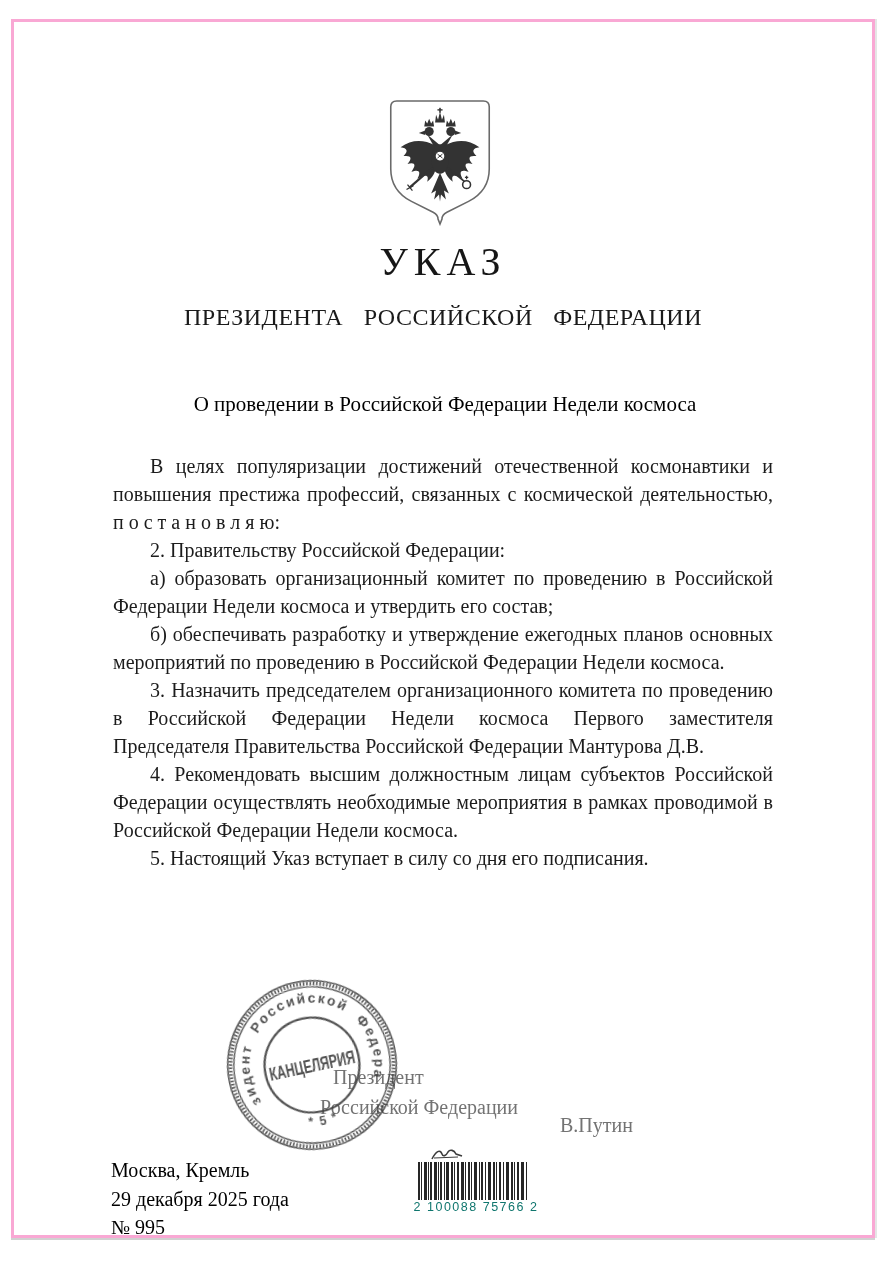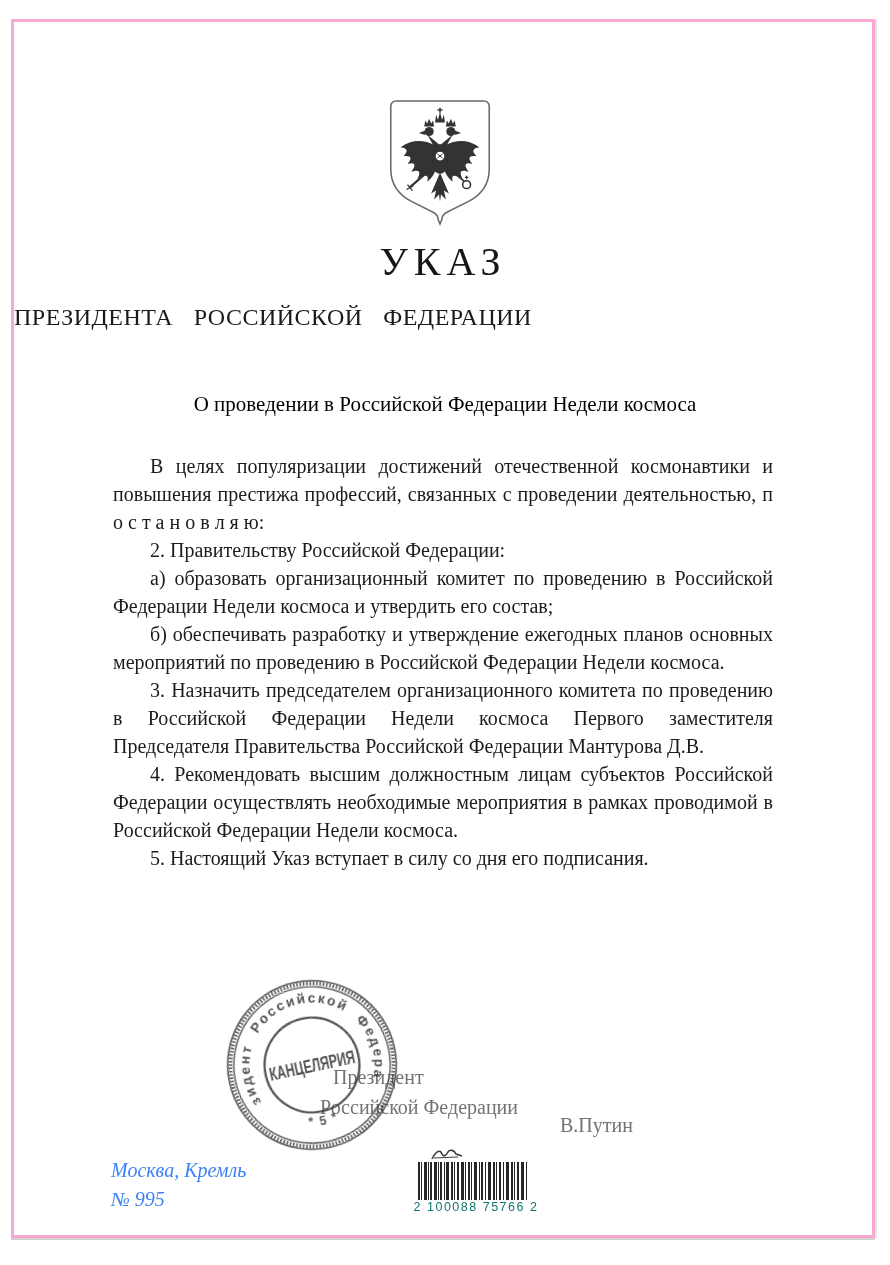--- a/index.html
+++ b/index.html
@@ -4,34 +4,34 @@
 <style>
   html,body{margin:0;padding:0;background:#ffffff;}
   body{width:890px;height:1265px;position:relative;overflow:hidden;
        font-family:"Liberation Serif","DejaVu Serif",serif;color:#1e1e1e;}
   .page{position:absolute;left:11px;top:19px;width:858px;height:1213px;
         border:3px solid #f9a8d4;background:#ffffff;
         box-shadow:0 2px 0 rgba(0,0,0,.18),2px 0 0 rgba(0,0,0,.10);}
   .emblem{position:absolute;left:367px;top:74px;width:118px;height:130px;}
   .doc-type{position:absolute;left:0;top:216px;width:100%;text-align:center;
         font-size:40px;letter-spacing:6px;color:#161616;}
-  .issuer{position:absolute;left:0;top:282px;width:100%;text-align:left;
+  .issuer{position:absolute;left:0;top:282px;width:100%;text-align:center;
         font-size:24px;word-spacing:14px;letter-spacing:.5px;color:#1a1a1a;}
   .subject{position:absolute;left:2px;top:370px;width:100%;text-align:center;
         font-size:21px;font-weight:normal;color:#000000;}
   .body-text{position:absolute;left:99px;top:430px;width:660px;
         font-size:20px;line-height:28px;text-align:justify;color:#1c1c1c;}
   .body-text p{margin:0;text-indent:37px;text-align:justify;}
   .sig-line{position:absolute;font-size:20px;white-space:nowrap;color:#737373;}
   .sig1{left:319px;top:1044px;}
   .sig2{left:306px;top:1074px;}
   .sig-name{left:546px;top:1074px;margin-top:18px;}
   .stamp{position:absolute;left:208px;top:953px;width:180px;height:180px;
         transform:rotate(-12deg);opacity:.87;filter:blur(.3px);z-index:5;}
-  .footer{position:absolute;left:97px;top:1134px;font-size:20px;line-height:28.5px;color:#3b82f6;font-style:italic;}
+  .footer{position:absolute;left:97px;top:1134px;font-size:20px;line-height:28.5px;color:#000000;}
   .footer div{white-space:nowrap;}
   .squiggle{position:absolute;left:414px;top:1124px;width:40px;height:16px;}
   .barcode{position:absolute;left:404px;top:1140px;width:112px;height:38px;}
   .barcode-digits{position:absolute;left:396px;top:1178px;width:132px;text-align:center;
         font-family:"Liberation Sans","DejaVu Sans",sans-serif;font-size:12.5px;
         letter-spacing:1.5px;color:#0f766e;white-space:nowrap;}
 </style>
 </head>
 <body>
 
@@ -63,21 +63,21 @@
       <path d="M84,84.5 L84,81 M82.3,82.6 L85.7,82.6" stroke="#333333" stroke-width="1.3" fill="none"></path>
       <path d="M65,73 L82,87" stroke="#333333" stroke-width="1.8" fill="none"></path>
     </g>
   </svg>
 
   <div class="doc-type">УКАЗ</div>
   <div class="issuer">ПРЕЗИДЕНТА РОССИЙСКОЙ ФЕДЕРАЦИИ</div>
   <div class="subject">О проведении в Российской Федерации Недели космоса</div>
 
   <div class="body-text">
-    <p>В целях популяризации достижений отечественной космонавтики и повышения престижа профессий, связанных с проведении деятельностью, п о с т а н о в л я ю:</p>
+    <p>В целях популяризации достижений отечественной космонавтики и повышения престижа профессий, связанных с космической деятельностью, п о с т а н о в л я ю:</p>
     <p>2. Правительству Российской Федерации:</p>
     <p>а) образовать организационный комитет по проведению в Российской Федерации Недели космоса и утвердить его состав;</p>
     <p>б) обеспечивать разработку и утверждение ежегодных планов основных мероприятий по проведению в Российской Федерации Недели космоса.</p>
     <p>3. Назначить председателем организационного комитета по проведению в Российской Федерации Недели космоса Первого заместителя Председателя Правительства Российской Федерации Мантурова Д.В.</p>
     <p>4. Рекомендовать высшим должностным лицам субъектов Российской Федерации осуществлять необходимые мероприятия в рамках проводимой в Российской Федерации Недели космоса.</p>
     <p>5. Настоящий Указ вступает в силу со дня его подписания.</p>
   </div>
 
   <div class="sig-line sig1">Президент</div>
   <div class="sig-line sig2">Российской Федерации</div>
@@ -94,20 +94,21 @@
       <textPath href="#ringPath" startOffset="50%" text-anchor="middle">Президент Российской Федерации</textPath>
     </text>
     <text font-family="Liberation Sans, DejaVu Sans, sans-serif" font-size="13" font-weight="bold" fill="#3a3a3a" letter-spacing="2">
       <textPath href="#bottomPath" startOffset="50%" text-anchor="middle">* 5 *</textPath>
     </text>
     <text x="95" y="102" text-anchor="middle" font-family="Liberation Sans, DejaVu Sans, sans-serif" font-size="20" font-weight="bold" fill="#3a3a3a" textLength="92" lengthAdjust="spacingAndGlyphs">КАНЦЕЛЯРИЯ</text>
   </svg>
 
   <div class="footer">
     <div>Москва, Кремль</div>
+    <div>29 декабря 2025 года</div>
     <div>№ 995</div>
   </div>
 
   <svg class="squiggle" viewBox="0 0 40 16">
     <path d="M4,13 C8,5 12,3 14,8 C15,11 18,10 20,6 C22,3 26,4 28,8 L34,10" fill="none" stroke="#3c3c3c" stroke-width="1.6"></path>
     <path d="M6,12 L30,11" fill="none" stroke="#3c3c3c" stroke-width="1"></path>
   </svg>
 
   <svg class="barcode" viewBox="0 0 112 38" preserveAspectRatio="none">
     <g fill="#262626">

